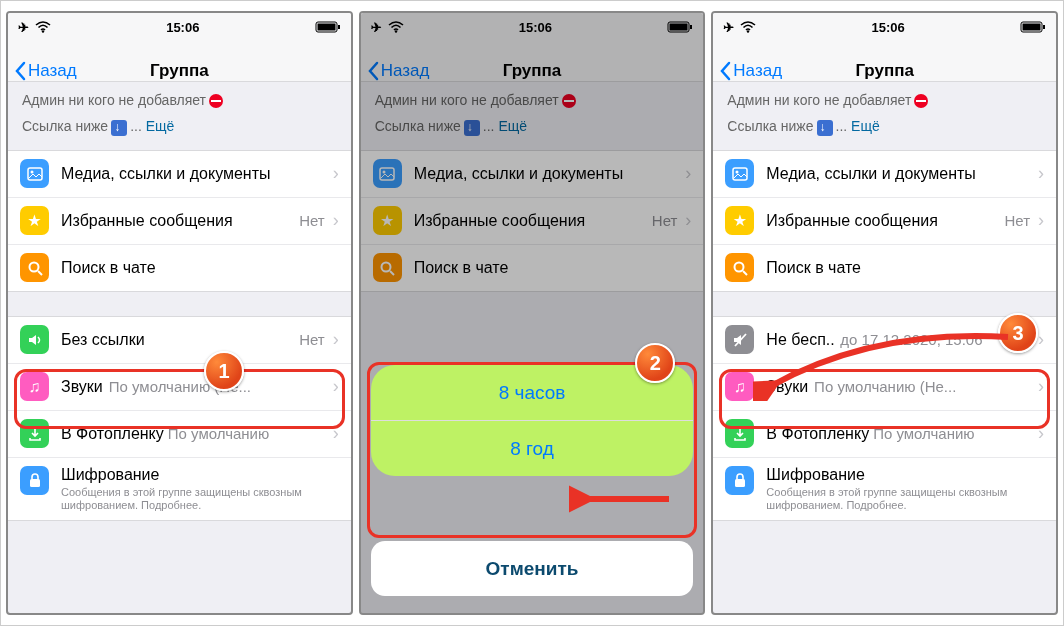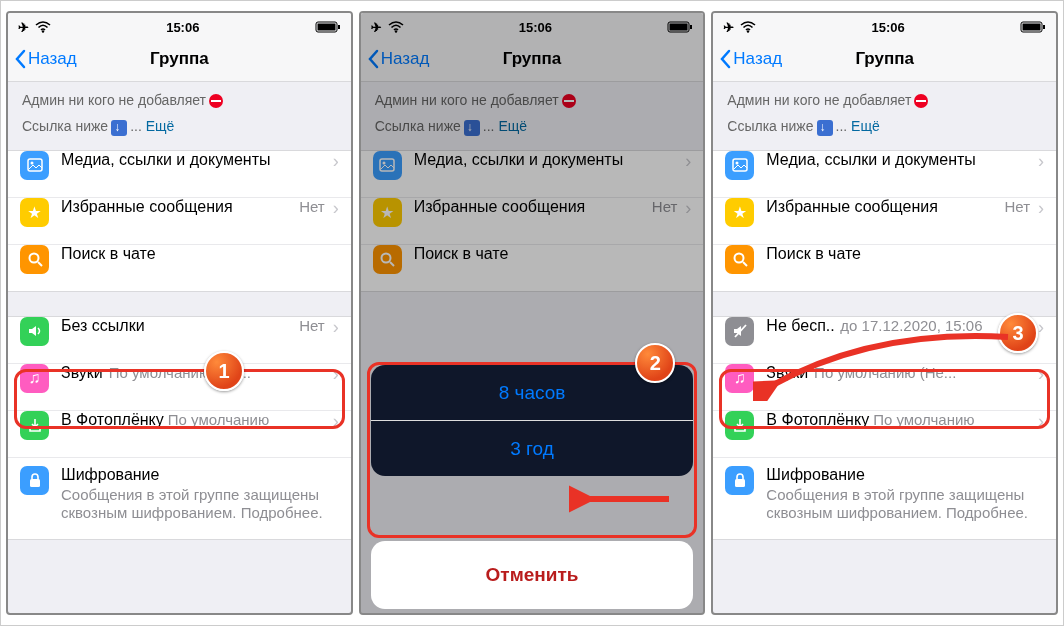--- a/index.html
+++ b/index.html
@@ -1,53 +1,53 @@
 <!DOCTYPE html>
 <html><head>
 <meta charset="utf-8">
 <style>
 body{margin:0;background:#fff;font-family:-apple-system,Helvetica,Arial,sans-serif}
 .wrap{display:flex;gap:0;padding:10px 2px;border:1px solid #ccc}
 .phone{position:relative;width:346px;height:600px;margin:0 3px;border:2px solid #888;border-radius:4px;overflow:hidden;background:#efeff4}
 .status{height:20px;display:flex;align-items:center;justify-content:space-between;padding:4px 10px 0;font-size:13px;font-weight:600;background:#f7f7f8}
 .status .l,.status .r{display:flex;gap:6px;align-items:center}
-.nav{height:44px;background:#f7f7f8;border-bottom:1px solid #d9d9dc;display:flex;align-items:center;position:relative}
+.nav{height:44px;background:#f7f7f8;border-bottom:1px solid #d9d9dc;display:flex;align-items:flex-end;position:relative}
 .back{color:#007aff;font-size:17px;display:flex;align-items:center;padding-left:6px;gap:2px}
 .title{position:absolute;left:0;right:0;text-align:center;font-size:17px;font-weight:600;pointer-events:none}
 .info{padding:10px 14px 14px;font-size:14px;color:#666}
 .info .em{display:inline-block;width:14px;height:14px;border-radius:50%;background:#e02;vertical-align:middle;margin-left:3px;position:relative}
 .info .em:before{content:"";position:absolute;left:2px;top:6px;width:10px;height:2px;background:#fff}
 .info .a{color:#0369a1}
 .arricon{display:inline-block;width:16px;height:16px;background:#3b6fd1;border-radius:3px;vertical-align:middle;margin:0 3px;position:relative}
 .arricon:after{content:"↓";color:#fff;position:absolute;left:3px;top:0;font-size:12px}
 .list{background:#fff;border-top:1px solid #d9d9dc;border-bottom:1px solid #d9d9dc;margin-bottom:24px}
-.row{display:flex;align-items:flex-start;min-height:46px;padding:0 12px;border-bottom:1px solid #e9e9ec;position:relative;font-size:16px}
+.row{display:flex;align-items:center;min-height:46px;padding:0 12px;border-bottom:1px solid #e9e9ec;position:relative;font-size:16px}
 .row:last-child{border-bottom:none}
 .row .lbl{flex:1;color:#000}
 .row .val{color:#8e8e93;font-size:15px}
 .row .chev{color:#c7c7cc;margin-left:8px;font-size:18px}
 .ic{width:29px;height:29px;border-radius:7px;margin-right:12px;display:flex;align-items:center;justify-content:center;color:#fff;flex-shrink:0}
 .ic.bl{background:#3b9eff}
 .ic.ylw{background:#ffcc00}
 .ic.or{background:#ff9500}
 .ic.gr{background:#33d158}
 .ic.pk{background:#ff5cc0}
 .ic.gn{background:#33d158}
 .ic.bl2{background:#3b9eff}
 .ic.gy{background:#8e8e93}
 .enc{flex:1}
 .enc .t{font-size:16px}
-.enc .s{font-size:15px;color:#8e8e93;line-height:1.2;padding:2px 0 17px}
+.enc .s{font-size:11px;color:#8e8e93;line-height:1.2;padding:2px 0 8px}
 .hilite{position:absolute;border:3px solid #e93226;border-radius:12px;pointer-events:none}
 .badge{position:absolute;width:36px;height:36px;border-radius:50%;background:radial-gradient(circle at 30% 25%,#ff8a3a,#e04418 70%);color:#fff;font-size:20px;font-weight:700;display:flex;align-items:center;justify-content:center;border:2px solid #fff;box-shadow:0 1px 3px rgba(0,0,0,.4)}
 .overlay{position:absolute;inset:0;background:rgba(0,0,0,.28)}
-.sheet{position:absolute;left:10px;right:10px;background:#0f172a;border-radius:14px;overflow:hidden}
+.sheet{position:absolute;left:10px;right:10px;background:#bef264;border-radius:24px;overflow:hidden}
 .sheet .opt{height:55px;display:flex;align-items:center;justify-content:center;font-size:19px;color:#007aff;border-bottom:1px solid #ddd}
 .sheet .opt:last-child{border-bottom:none}
-.cancelb{position:absolute;left:10px;right:10px;height:68px;background:#fff;border-radius:14px;display:flex;align-items:center;justify-content:center;font-size:19px;font-weight:600;color:#b91c1c}
+.cancelb{position:absolute;left:10px;right:10px;height:55px;background:#fff;border-radius:14px;display:flex;align-items:center;justify-content:center;font-size:19px;font-weight:600;color:#0c4a6e}
 .arrow{position:absolute;pointer-events:none}
 svg{display:block}
 </style>
 </head>
 <body>
 
 <div class="wrap">
 
 <div class="phone">
  <div class="status">
@@ -216,21 +216,21 @@
               <circle cx="7" cy="7" r="4.5" fill="none" stroke="#fff" stroke-width="2"></circle>
               <path d="M11 11 L15 15" stroke="#fff" stroke-width="2"></path>
             </svg>
           </div>
           <div class="lbl">Поиск в чате</div>
         </div>
  </div>
  <div class="overlay"></div>
  <div class="sheet" style="top:352px">
   <div class="opt">8 часов</div>
-  <div class="opt">3 год</div>
+  <div class="opt">8 год</div>
  </div>
  <div class="cancelb" style="top:528px">Отменить</div>
  <div class="hilite" style="top:349px;left:6px;right:6px;height:170px"></div>
  <div class="badge" style="top:330px;right:28px">2</div>
  <div class="arrow" style="top:472px;left:208px">
         <svg width="110" height="28">
           <defs>
             <marker id="ah2" markerWidth="8" markerHeight="8" refX="2" refY="4" orient="auto">
               <path d="M8 0 L0 4 L8 8 Z" fill="#e93226"></path>
             </marker>

